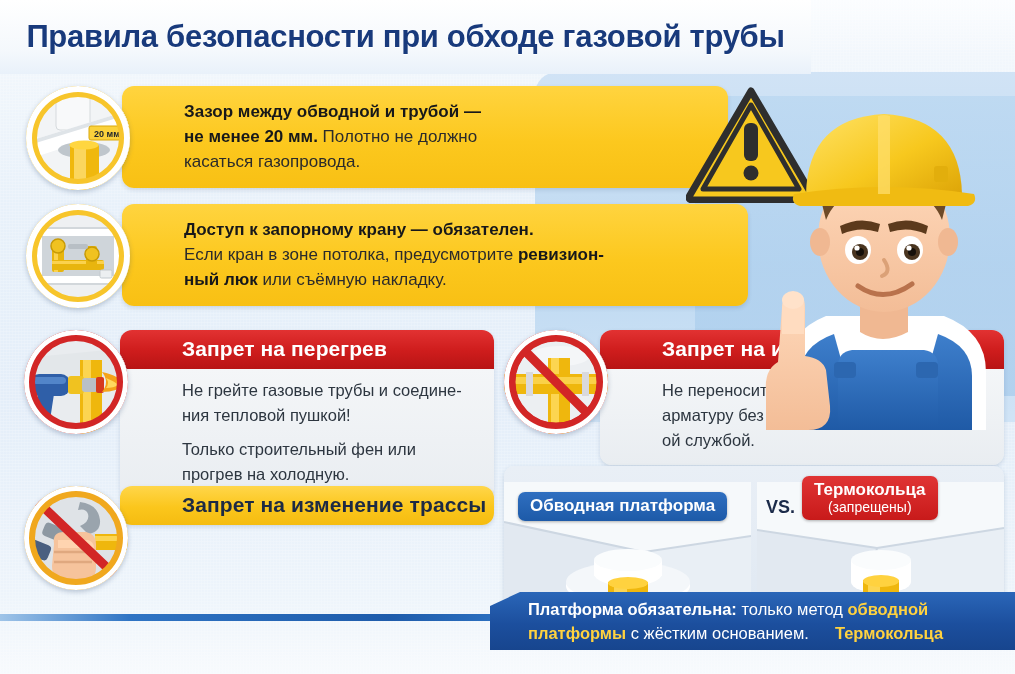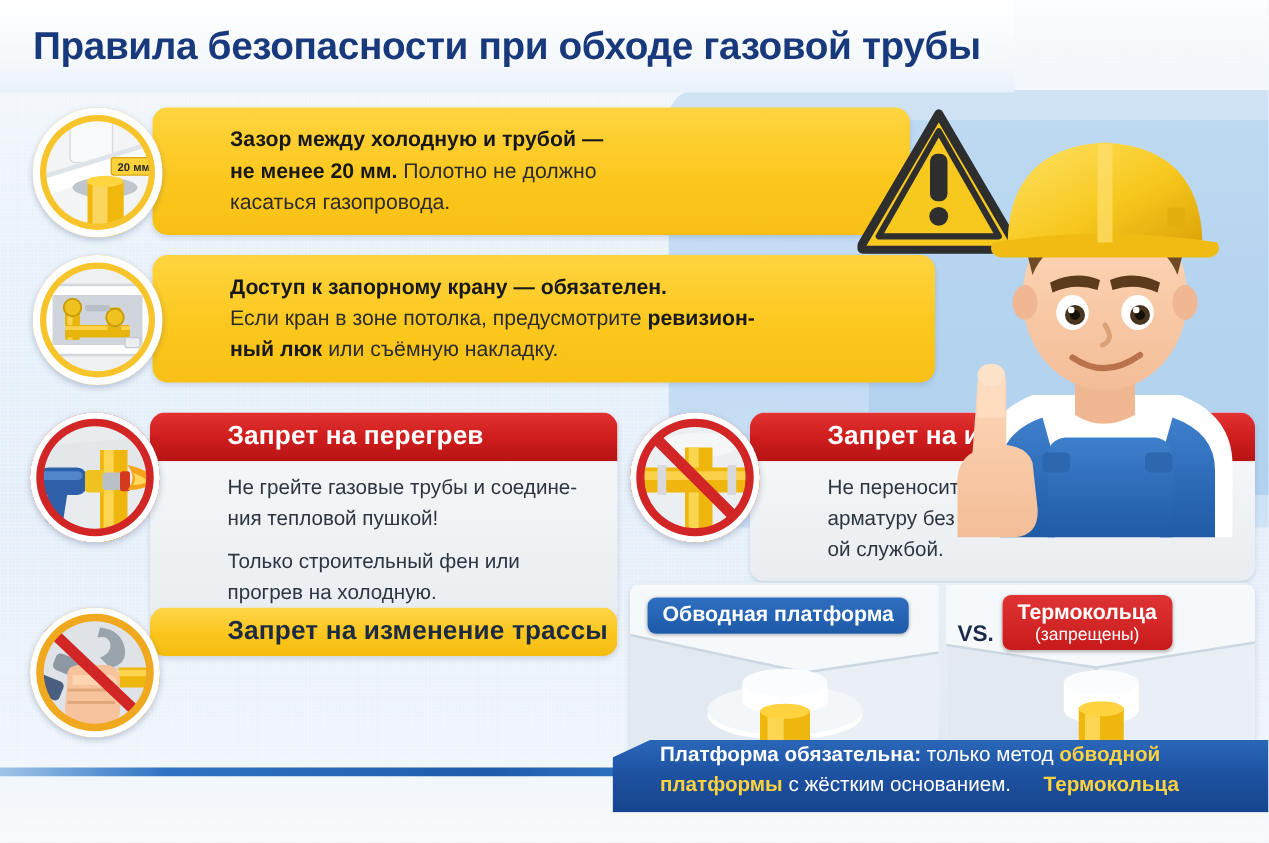--- a/index.html
+++ b/index.html
@@ -115,21 +115,21 @@
   #block-route  {left:504px;top:330px;width:500px;}
   #block-route  .panel{width:404px;}
 
   
   #compare{
     left:504px;top:466px;width:500px;height:160px;z-index:5;
     border-radius:10px;overflow:hidden;
     background:linear-gradient(180deg,#e9eff6 0%,#dfe8f2 100%);
     box-shadow:0 2px 5px rgba(40,70,110,.18);
   }
-  .cmp-half{position:absolute;top:2px;width:247px;height:160px;overflow:hidden;}
+  .cmp-half{position:absolute;top:16px;width:247px;height:160px;overflow:hidden;}
   .cmp-half.left{left:0;}
   .cmp-half.right{left:253px;}
   .cmp-photo{
     position:absolute;inset:0;
     background:linear-gradient(160deg,#f7fafc 0%,#eaf0f5 38%,#dde5ee 72%,#d2dce8 100%);
   }
   .cmp-label{
     position:absolute;z-index:5;border-radius:7px;
     font-size:17px;font-weight:bold;color:#fff;padding:4px 12px 5px;
     white-space:nowrap;box-shadow:0 1px 3px rgba(0,0,0,.3);
@@ -151,21 +151,21 @@
     font-size:18px;font-weight:bold;color:#1b2b4a;
     text-shadow:0 1px 0 rgba(255,255,255,.85);
     margin-top:16px;
   }
 
   
   #bottom-bar{
     left:490px;top:592px;width:525px;height:58px;z-index:9;
     background:linear-gradient(180deg,#2a66b8 0%,#1c4f9e 55%,#17458e 100%);
     clip-path:polygon(30px 0,525px 0,525px 58px,0 58px,0 14px);
-    display:flex;
+    display:flex;align-items:center;
     box-shadow:0 2px 6px rgba(20,50,100,.3);
   }
   #bottom-text{
     padding:0 14px 0 38px;font-size:16.5px;line-height:24px;color:#ffffff;
   }
   #bottom-text b{font-weight:bold;}
   #bottom-text .gold{color:#ffd23f;font-weight:bold;}
   #bottom-text .sp{display:inline-block;width:26px;}
 
   
@@ -253,21 +253,21 @@
       <path d="M18 360 L18 322 Q16 300 30 292 L34 238 Q35 222 46 222 Q57 222 57 238 L57 286
                Q74 288 78 300 L82 336 Q84 360 60 360 Z" fill="url(#skin)"></path>
       <path d="M34 238 Q35 224 46 224 Q56 224 56 238 L56 264 L34 264 Z" fill="#ffdcc0"></path>
       <ellipse cx="45" cy="230" rx="11" ry="9" fill="#ffe2ca"></ellipse>
     </svg>
   </div>
 
   <div class="callout" id="block-gap">
     <div class="panel yellow">
       <div class="ln">
-        <b>Зазор между холодную и трубой —</b>
+        <b>Зазор между обводной и трубой —</b>
       </div>
       <div class="ln">
         <b>не менее 20 мм.</b><span> Полотно не должно</span>
       </div>
       <div class="ln">касаться газопровода.</div>
     </div>
     <div class="icon-circle ring-yellow">
       <svg viewBox="0 0 104 104" width="104" height="104">
         <rect x="0" y="0" width="104" height="104" fill="#e6eaed"></rect>
         <rect x="0" y="0" width="104" height="104" fill="#f2f4f6"></rect>

